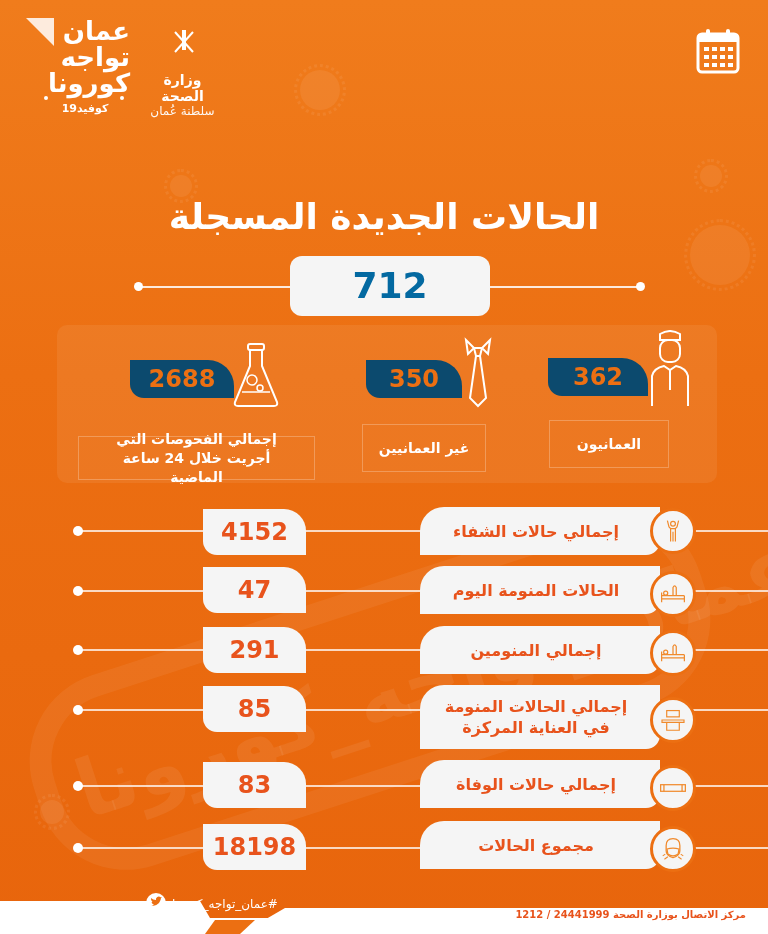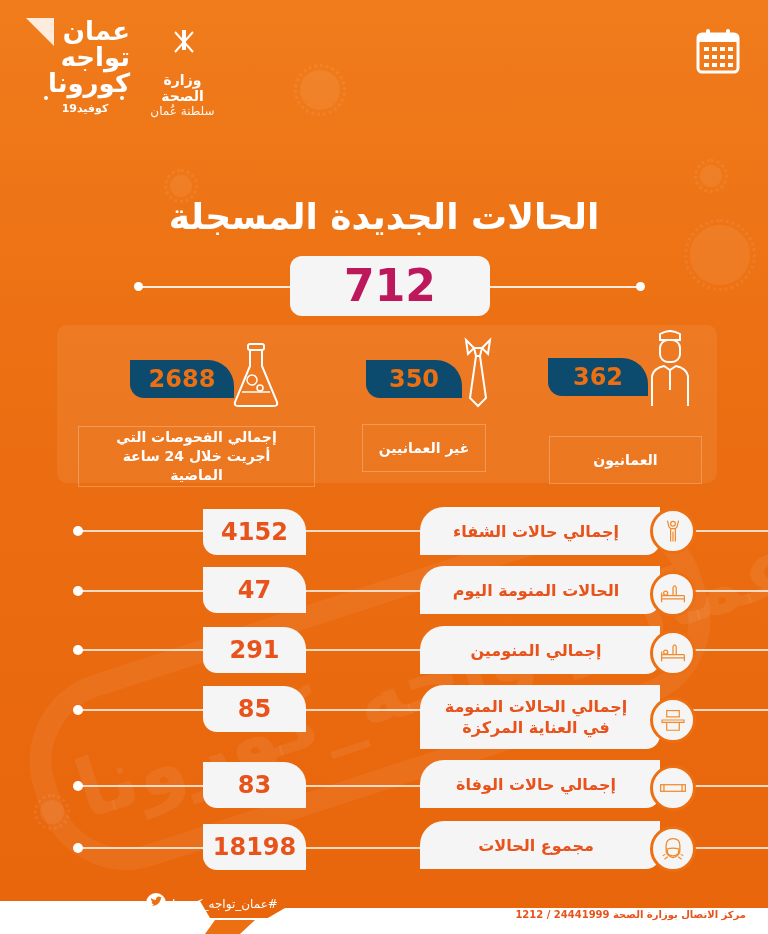--- a/index.html
+++ b/index.html
@@ -47,21 +47,21 @@
   .date-block div { font-size: 16px; font-weight: bold; line-height: 21px; }
   .cal-icon { position:absolute; right:28px; top:28px; width:44px; height:46px; }
 
   
   .main-title { position:absolute; left:0; right:0; top:196px; text-align:center; font-size: 36px; font-weight: bold; direction: rtl; }
   .total-line { position:absolute; top:286px; height:2px; background: rgba(255,255,255,0.85); }
   .dot { position:absolute; width:9px; height:9px; border-radius:50%; background:#fff; }
   .total-box {
     position:absolute; left:290px; top:256px; width:200px; height:60px;
     background:#f5f5f5; border-radius: 12px;
-    color:#be185d; font-size: 44px; font-weight: bold; text-align:center; line-height: 60px;
+    color:#0369a1; font-size: 36px; font-weight: bold; text-align:center; line-height: 60px;
   }
 
   
   .panel { position:absolute; left:57px; top:325px; width:660px; height:158px; background: rgba(255,255,255,0.07); border-radius: 10px; }
   .stat-num {
     position:absolute; height:38px; background:#0c4a6e; color:#ec6f12;
     font-size: 24px; font-weight: bold; line-height: 38px; text-align:center;
     border-radius: 0 0 0 14px;
   }
   .stat-num::before { content:""; }
@@ -164,39 +164,39 @@
 
 <div class="panel"></div>
 
 <div class="stat-num tab" style="left:548px;top:358px;width:100px;">362</div>
 <svg class="stat-icon" viewBox="0 0 40 76" style="left:650px;top:330px;width:40px;height:76px;">
   <path d="M10 4 Q20 -2 30 4 L30 10 L10 10 Z" fill="none" stroke="#fff" stroke-width="2"></path>
   <rect x="10" y="10" width="20" height="22" rx="8" fill="none" stroke="#fff" stroke-width="2"></rect>
   <path d="M2 76 L2 46 Q4 38 14 36 L20 40 L26 36 Q36 38 38 46 L38 76" fill="none" stroke="#fff" stroke-width="2"></path>
   <line x1="20" y1="40" x2="20" y2="60" stroke="#fff" stroke-width="2"></line>
 </svg>
-<div class="stat-label" style="left:549px;top:436px;width:153px;height:48px;">العمانيون</div>
+<div class="stat-label" style="left:549px;top:420px;width:120px;height:48px;">العمانيون</div>
 
 <div class="stat-num tab" style="left:366px;top:360px;width:96px;">350</div>
 <svg class="stat-icon" viewBox="0 0 32 72" style="left:462px;top:336px;width:32px;height:72px;">
   <path d="M4 4 L12 12 L6 18 Z M28 4 L20 12 L26 18 Z" fill="none" stroke="#fff" stroke-width="2"></path>
   <path d="M12 12 L20 12 L18 20 L14 20 Z" fill="none" stroke="#fff" stroke-width="2"></path>
   <path d="M14 20 L8 62 L16 70 L24 62 L18 20" fill="none" stroke="#fff" stroke-width="2"></path>
 </svg>
 <div class="stat-label" style="left:362px;top:424px;width:124px;height:48px;">غير العمانيين</div>
 
 <div class="stat-num tab" style="left:130px;top:360px;width:104px;">2688</div>
 <svg class="stat-icon" viewBox="0 0 48 66" style="left:232px;top:342px;width:48px;height:66px;">
   <rect x="16" y="2" width="16" height="6" rx="2" fill="none" stroke="#fff" stroke-width="2"></rect>
   <path d="M18 8 L18 24 L3 60 Q2 64 6 64 L42 64 Q46 64 45 60 L30 24 L30 8" fill="none" stroke="#fff" stroke-width="2"></path>
   <path d="M10 50 L38 50" stroke="#fff" stroke-width="1.5"></path>
   <circle cx="20" cy="38" r="5" fill="none" stroke="#fff" stroke-width="1.5"></circle>
   <circle cx="28" cy="46" r="3" fill="none" stroke="#fff" stroke-width="1.5"></circle>
 </svg>
-<div class="stat-label" style="left:78px;top:426px;width:237px;height:61px;padding:0 20px;">إجمالي الفحوصات التي أجريت خلال 24 ساعة الماضية</div>
+<div class="stat-label" style="left:78px;top:436px;width:237px;height:44px;padding:0 20px;">إجمالي الفحوصات التي أجريت خلال 24 ساعة الماضية</div>
 
 <div class="row-line" style="top:530px;"></div>
 <div class="row-dot" style="top:526px;"></div>
 <div class="row-val" style="top:509px;">4152</div>
 <div class="row-label" style="top:507px;">إجمالي حالات الشفاء</div>
 <div class="row-icon" style="top:508px;">
   <svg viewBox="0 0 20 30" width="16" height="26">
     <circle cx="10" cy="6" r="3" fill="none" stroke="#f08a2c" stroke-width="1.5"></circle>
     <path d="M3 2 L5 10 L7 12 L7 28 M17 2 L15 10 L13 12 L13 28 M7 12 L13 12 M10 16 L10 28" fill="none" stroke="#f08a2c" stroke-width="1.5"></path>
   </svg>

